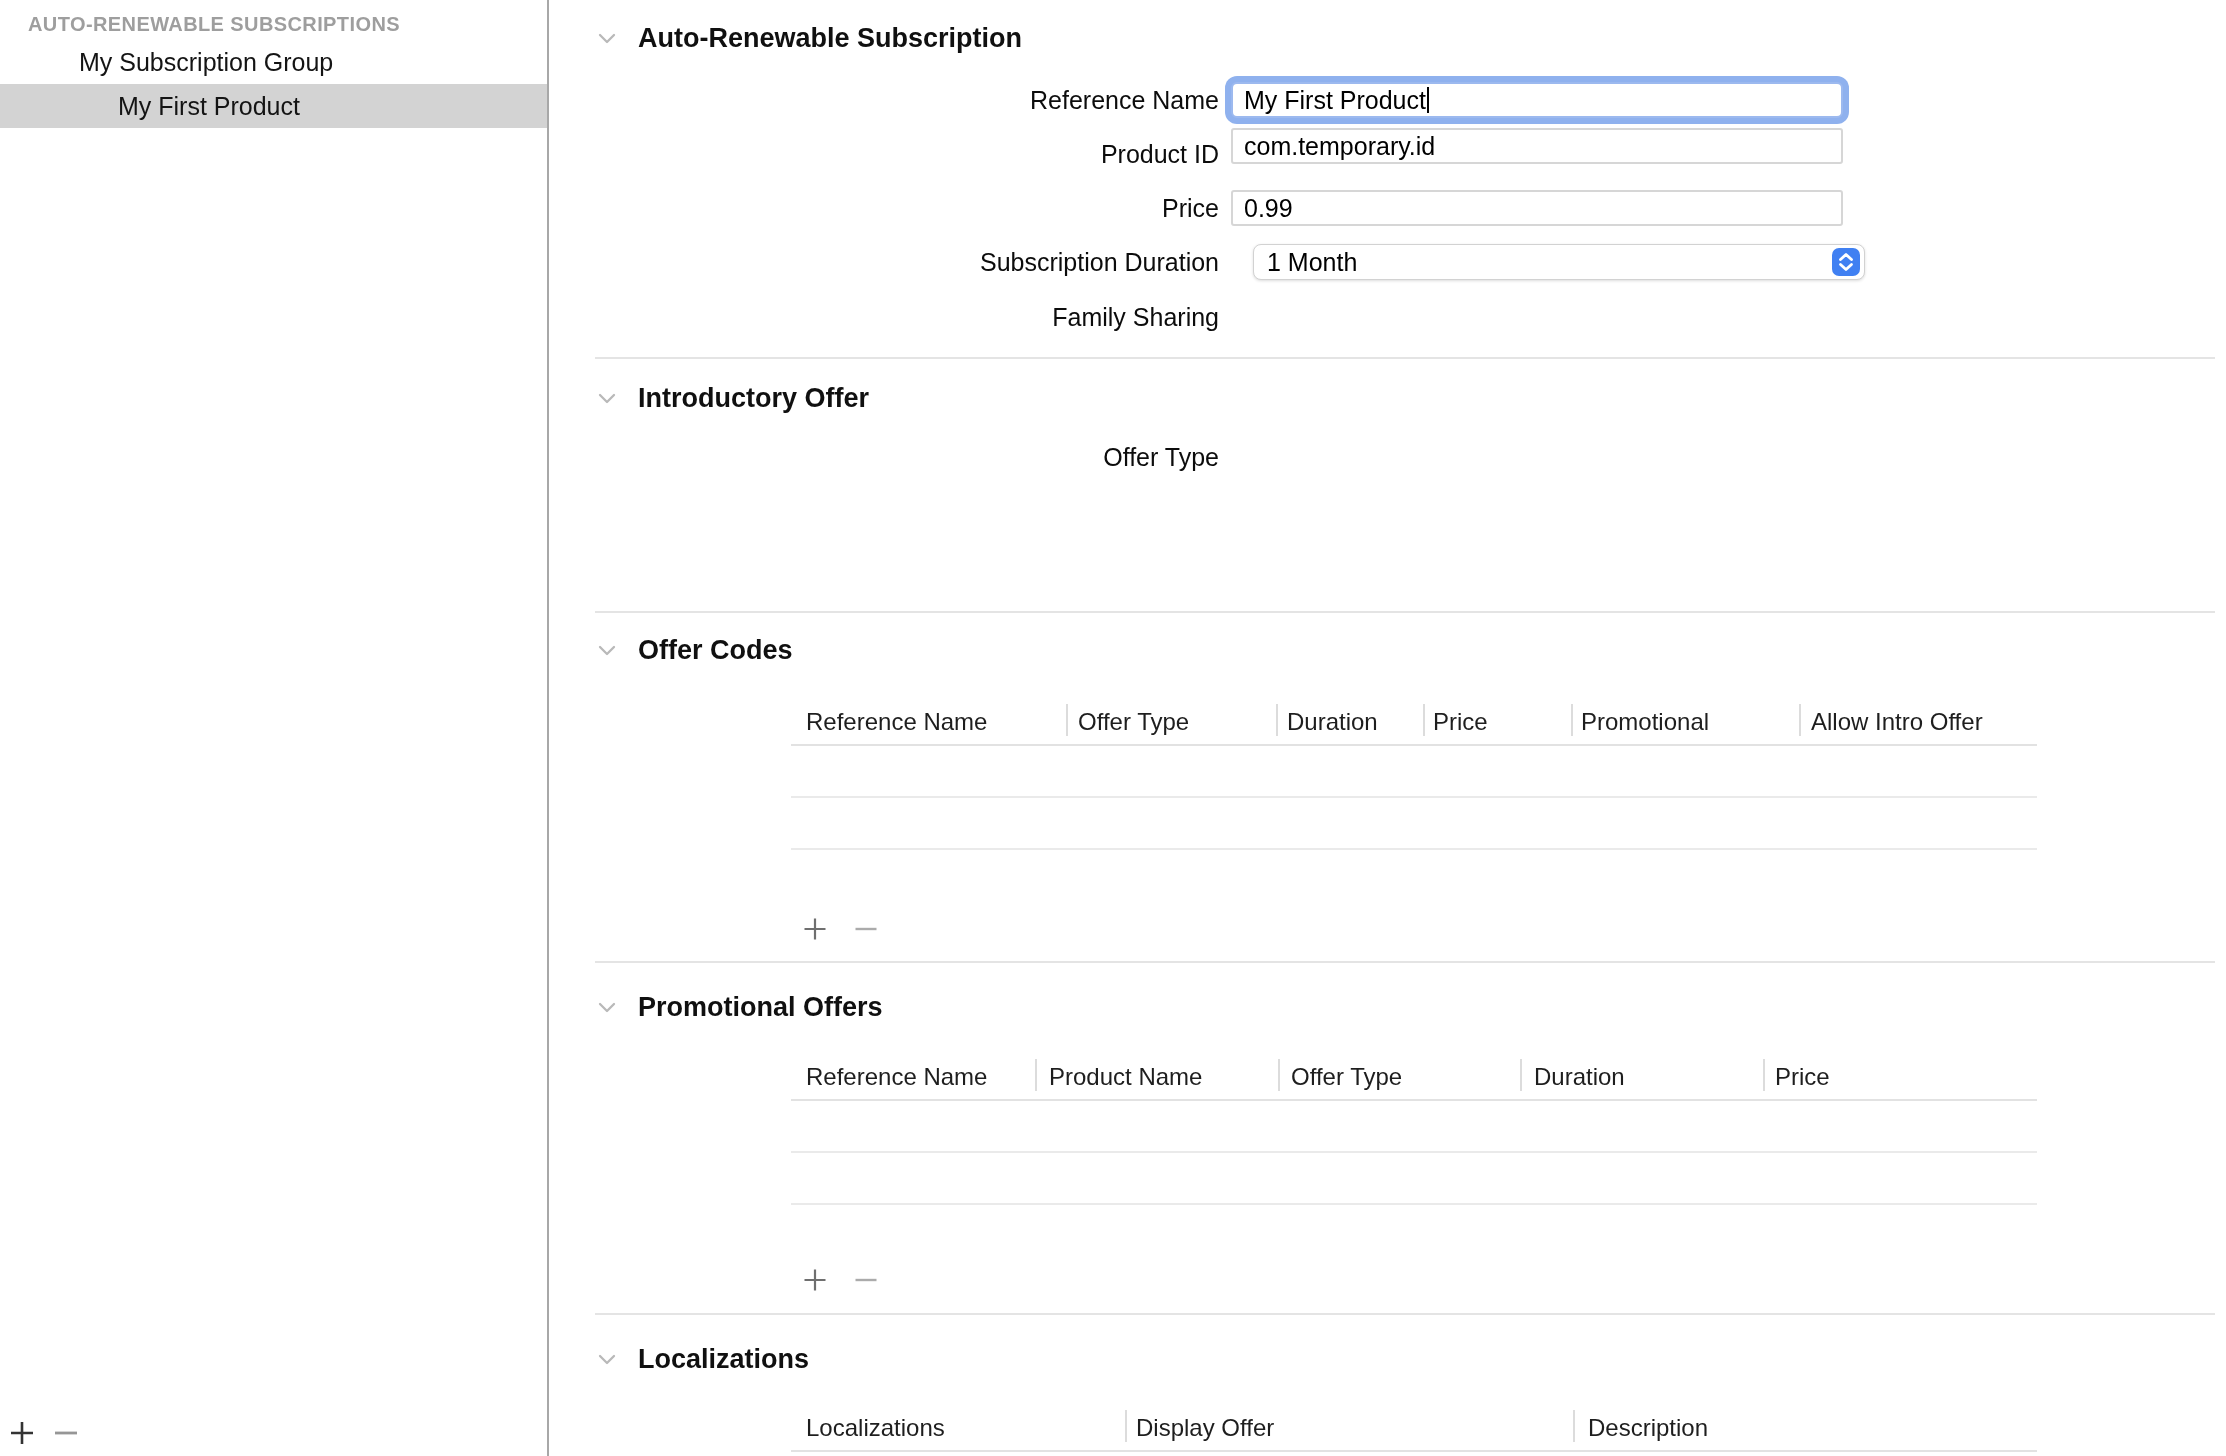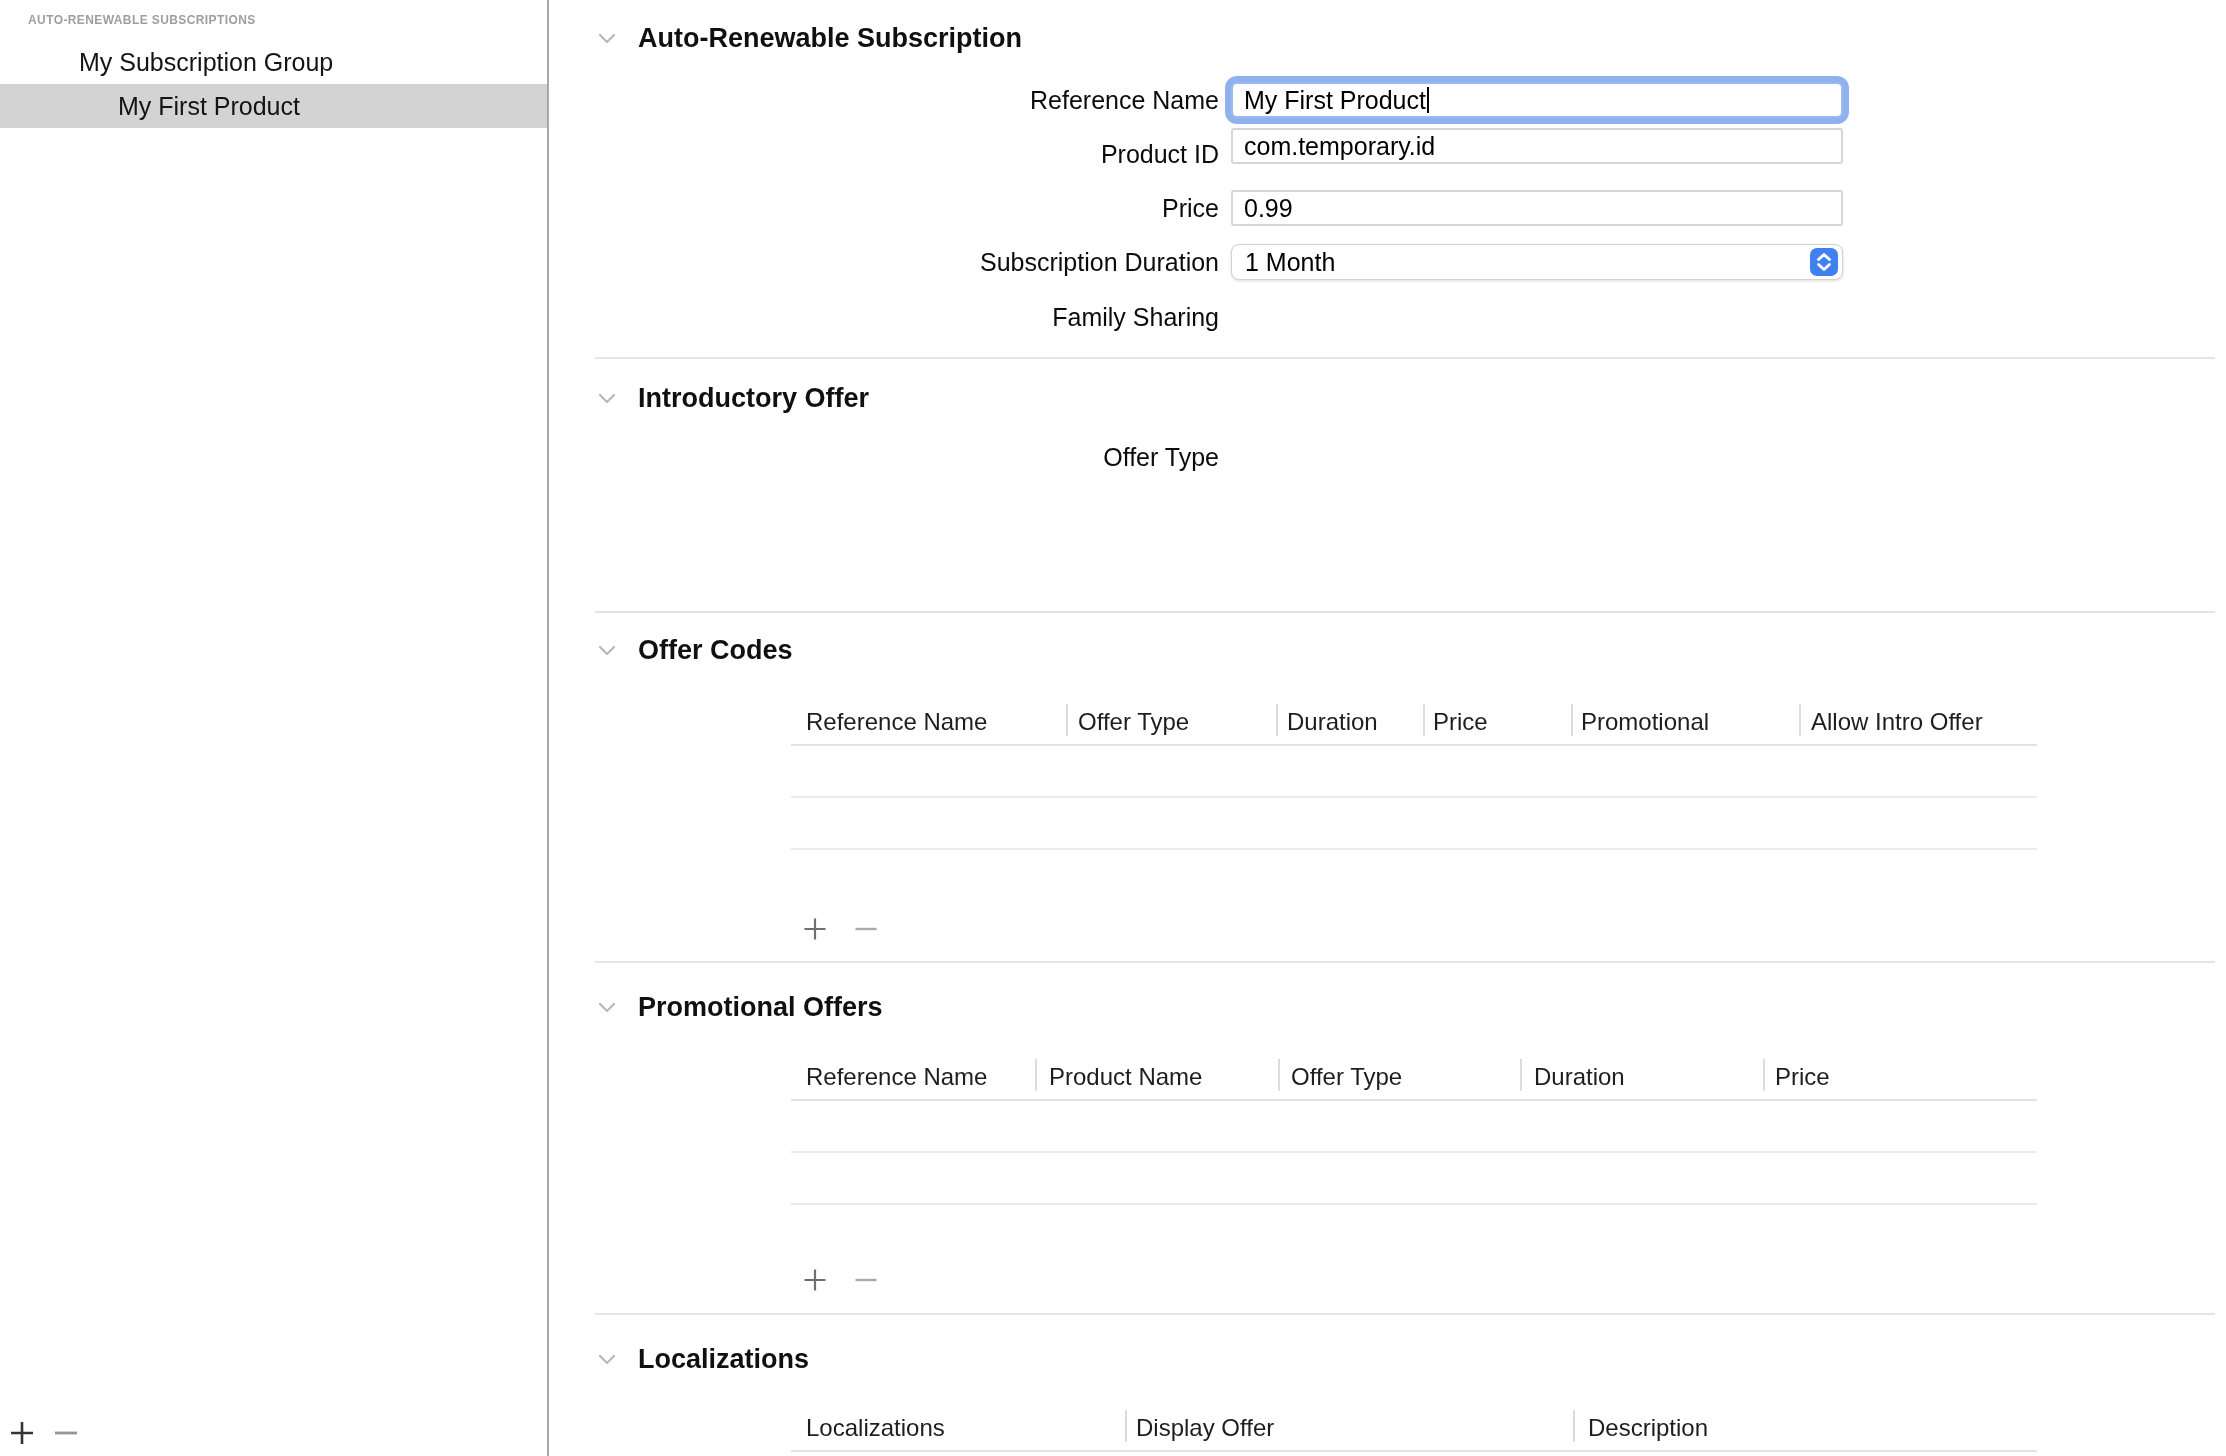--- a/index.html
+++ b/index.html
@@ -5,21 +5,21 @@
   html,body{margin:0;padding:0;}
   body{
     width:2226px;height:1456px;position:relative;overflow:hidden;
     background:#ffffff;
     font-family:"Liberation Sans", sans-serif;
     -webkit-font-smoothing:antialiased;
     color:#111;
   }
   
   .sidebar{position:absolute;left:0;top:0;width:549px;height:1456px;background:#fff;border-right:2px solid #a8a8a8;box-sizing:border-box;}
-  .sb-header{position:absolute;left:28px;top:13px;font-size:12px;font-weight:700;color:#9e9e9e;letter-spacing:.4px;white-space:nowrap;}
+  .sb-header{position:absolute;left:28px;top:13px;font-size:20px;font-weight:700;color:#9e9e9e;letter-spacing:.4px;white-space:nowrap;}
   .sb-row{position:absolute;left:0;width:547px;height:44px;line-height:44px;font-size:25px;color:#141414;white-space:nowrap;}
   .sb-row.selected{background:#d3d3d3;}
   .sb-footer-btn{position:absolute;width:30px;height:30px;}
   
   .content{position:absolute;left:551px;top:0;width:1675px;height:1200px;}
   .divider{position:absolute;left:44px;width:1620px;height:2px;background:#e4e4e4;}
   .sec-chevron{position:absolute;left:44px;width:24px;height:24px;}
   .sec-title{position:absolute;left:87px;height:30px;line-height:30px;font-size:27px;font-weight:700;color:#101010;white-space:nowrap;}
   
   .flabel{position:absolute;left:0;width:668px;height:36px;line-height:36px;text-align:right;font-size:25px;color:#0c0c0c;white-space:nowrap;}
@@ -82,21 +82,21 @@
   <div class="control textfield" style="top:128px;">
     <span>com.temporary.id</span>
   </div>
 
   <div class="flabel" style="top:190px;">Price</div>
   <div class="control textfield" style="top:190px;">
     <span>0.99</span>
   </div>
 
   <div class="flabel" style="top:244px;">Subscription Duration</div>
-  <div class="control popup" style="top:244px;">
+  <div class="control popup" style="top:244px;margin-left:22px;">
     <span>1 Month</span>
     <span class="stepper">
       <svg width="28" height="28" viewBox="0 0 28 28">
           <path d="M8.5 11.5 L14 6.5 L19.5 11.5" stroke="#ffffff" stroke-width="2.8" fill="none" stroke-linecap="round" stroke-linejoin="round"></path>
           <path d="M8.5 16.5 L14 21.5 L19.5 16.5" stroke="#ffffff" stroke-width="2.8" fill="none" stroke-linecap="round" stroke-linejoin="round"></path>
         </svg>
     </span>
   </div>
 
   <div class="flabel" style="top:299px;">Family Sharing</div>

